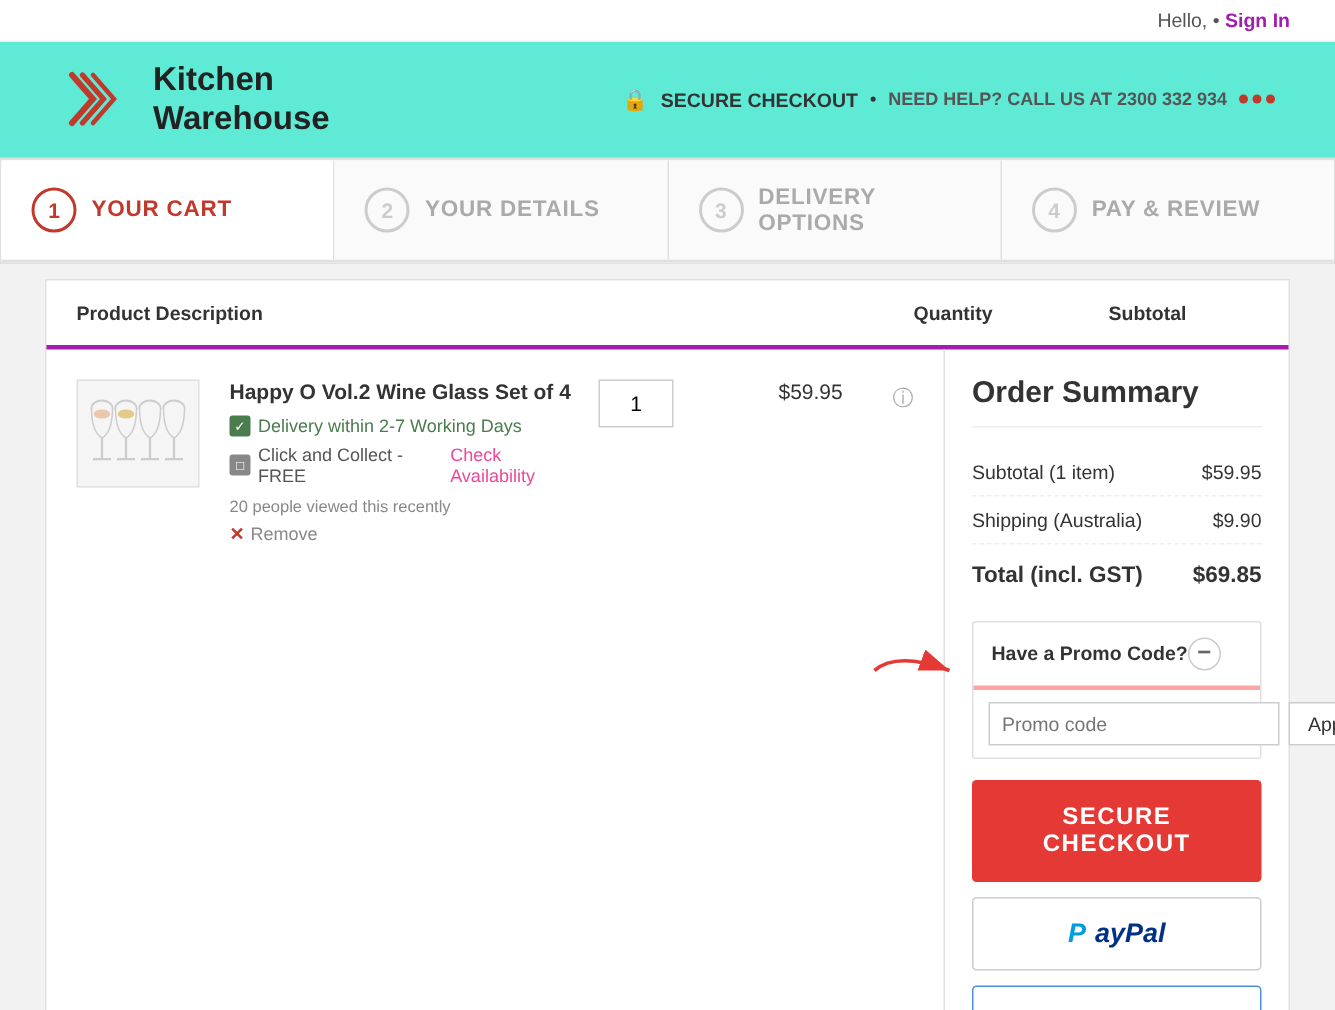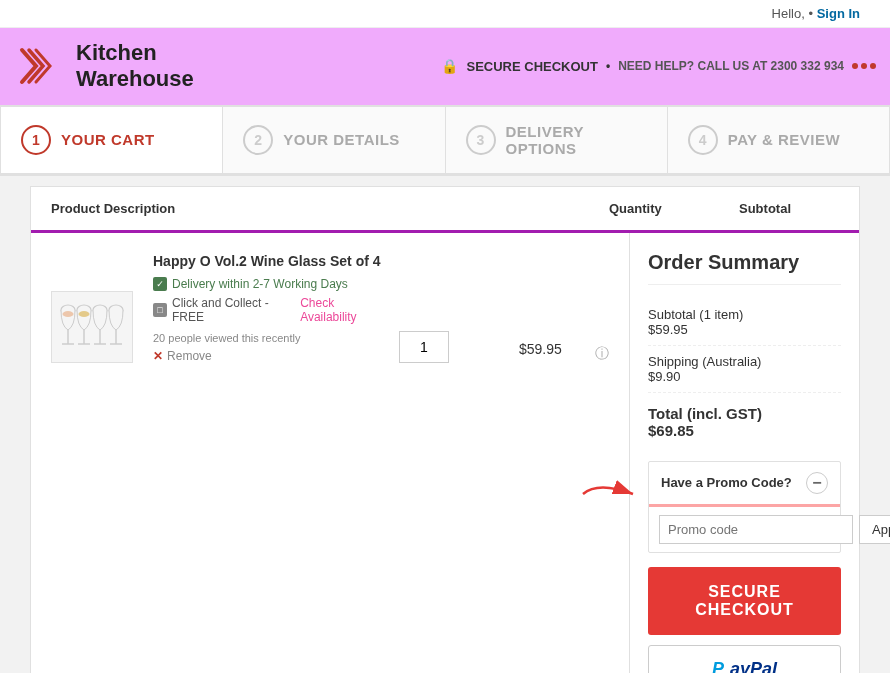--- a/index.html
+++ b/index.html
@@ -1,19 +1,19 @@
 <!DOCTYPE html>
 <html><head>
   <meta charset="utf-8">
   <style>
     * { box-sizing: border-box; margin: 0; padding: 0; }
     body { font-family: Arial, sans-serif; background: #f2f2f2; font-size: 14px; color: #333; }
 
     
-    .header { background: #f0abfc; padding: 12px 14px; display: flex; align-items: center; justify-content: space-between; border-bottom: 1px solid #e0e0e0; }
+    .header { background: #5eead4; padding: 12px 40px; display: flex; align-items: center; justify-content: space-between; border-bottom: 1px solid #e0e0e0; }
     .logo-area { display: flex; align-items: center; gap: 10px; }
     .logo-icon { width: 52px; height: 52px; }
     .logo-text { font-size: 22px; font-weight: bold; color: #222; line-height: 1.2; }
     .header-right { display: flex; flex-direction: column; align-items: flex-end; gap: 6px; }
     .header-secure { display: flex; align-items: center; gap: 8px; font-size: 12px; color: #555; }
     .header-secure span { font-weight: bold; color: #333; }
     .lock-icon { color: #555; font-size: 14px; }
     .dot-sep { color: #999; }
     .header-dots { display: flex; gap: 3px; align-items: center; }
     .red-dot { width: 6px; height: 6px; background: #c0392b; border-radius: 50%; }
@@ -44,43 +44,43 @@
     .page-wrapper { max-width: 870px; margin: 0 auto; padding: 10px 20px; }
 
     .cart-container { background: #fff; border: 1px solid #e0e0e0; margin-bottom: 16px; position: relative; }
 
     .col-headers { display: flex; padding: 14px 20px; border-bottom: 3px solid #a21caf; }
     .col-product { flex: 1; font-weight: bold; font-size: 13px; }
     .col-quantity { width: 130px; font-weight: bold; font-size: 13px; }
     .col-subtotal { width: 100px; font-weight: bold; font-size: 13px; }
 
     
-    .product-row { display: flex; align-items: flex-end; }
+    .product-row { display: flex; align-items: flex-start; }
     .product-img-wrap { width: 90px; flex-shrink: 0; }
     .product-img-box { width: 82px; height: 72px; background: #f5f5f5; border: 1px solid #e0e0e0; display: flex; align-items: center; justify-content: center; }
     .product-middle { flex: 1; padding: 0 12px; }
     .product-qty { width: 120px; flex-shrink: 0; display: flex; align-items: flex-start; }
     .product-sub { width: 90px; flex-shrink: 0; display: flex; align-items: flex-start; gap: 6px; }
     .summary-title { font-size: 20px; font-weight: bold; color: #333; margin-bottom: 14px; padding-bottom: 10px; border-bottom: 1px solid #eee; }
-    .summary-row { display: flex; justify-content: space-between; padding: 8px 0; border-bottom: 1px dashed #eee; font-size: 13px; flex-direction: column; }
+    .summary-row { display: flex; justify-content: space-between; padding: 8px 0; border-bottom: 1px dashed #eee; font-size: 13px; }
     .summary-row.total { border-bottom: none; font-weight: bold; font-size: 15px; margin-top: 4px; }
     .promo-section { margin-top: 14px; border: 1px solid #e0e0e0; border-radius: 2px; }
-    .promo-header { display: flex; justify-content: space-between; align-items: center; padding: 10px 12px; cursor: pointer; font-size: 13px; font-weight: bold; color: #333; }
+    .promo-header { display: flex; align-items: center; padding: 10px 12px; cursor: pointer; font-size: 13px; font-weight: bold; color: #333; }
     .promo-minus { color: #666; font-size: 16px; width: 22px; height: 22px; border: 1px solid #ccc; border-radius: 50%; display: flex; align-items: center; justify-content: center; line-height: 1; }
     .promo-input-row { display: flex; padding: 8px 10px; gap: 6px; border-top: 3px solid #fca5a5; }
     .promo-input { flex: 1; border: 1px solid #ccc; padding: 6px 8px; font-size: 13px; color: #999; }
     .promo-apply { background: #fff; border: 1px solid #ccc; padding: 6px 12px; font-size: 13px; cursor: pointer; color: #333; }
 
     .checkout-btn { display: block; width: 100%; background: #e53935; color: #fff; font-size: 16px; font-weight: bold; letter-spacing: 1px; padding: 16px; text-align: center; border: none; cursor: pointer; border-radius: 3px; margin-top: 14px; }
     .paypal-btn { display: block; width: 100%; background: #fff; color: #003087; font-size: 15px; font-weight: bold; padding: 13px; text-align: center; border: 1px solid #ccc; cursor: pointer; border-radius: 3px; margin-top: 10px; display: flex; align-items: center; justify-content: center; gap: 6px; }
     .continue-btn { display: block; width: 100%; background: #fff; color: #4a90d9; font-size: 14px; padding: 13px; text-align: center; border: 1px solid #4a90d9; cursor: pointer; border-radius: 3px; margin-top: 10px; }
 
     
     .top-bar { background: #fff; padding: 6px 30px; text-align: right; font-size: 13px; color: #555; border-bottom: 1px solid #eee; }
-    .top-bar a { color: #0369a1; text-decoration: none; font-weight: bold; }
+    .top-bar a { color: #a21caf; text-decoration: none; font-weight: bold; }
 
     .stepper-wrap { background: #fff; border: 1px solid #e0e0e0; margin: 0 0 0 0; }
   </style>
 </head>
 <body>
 
 <div class="top-bar">
   <span>Hello,</span>
   <span> • </span>
   <a href="#">Sign In</a>

